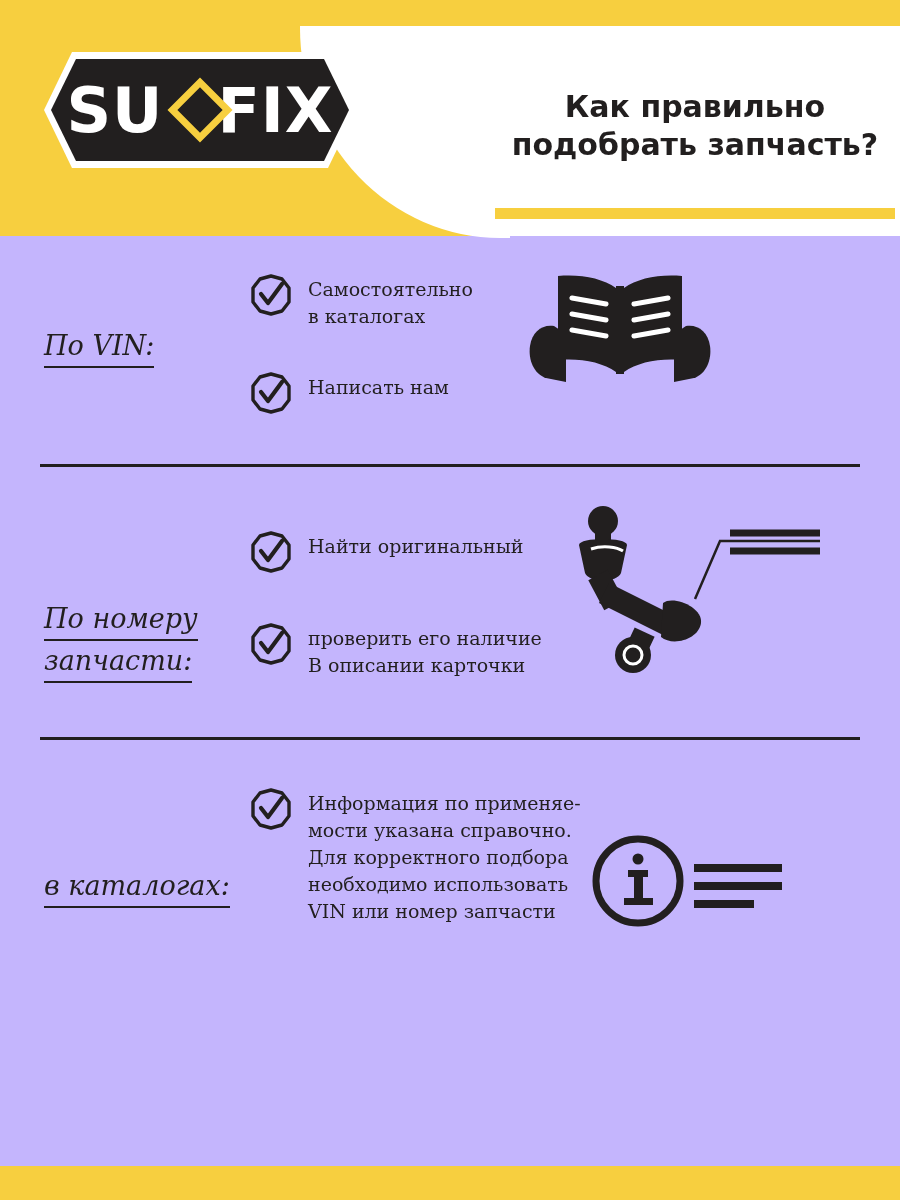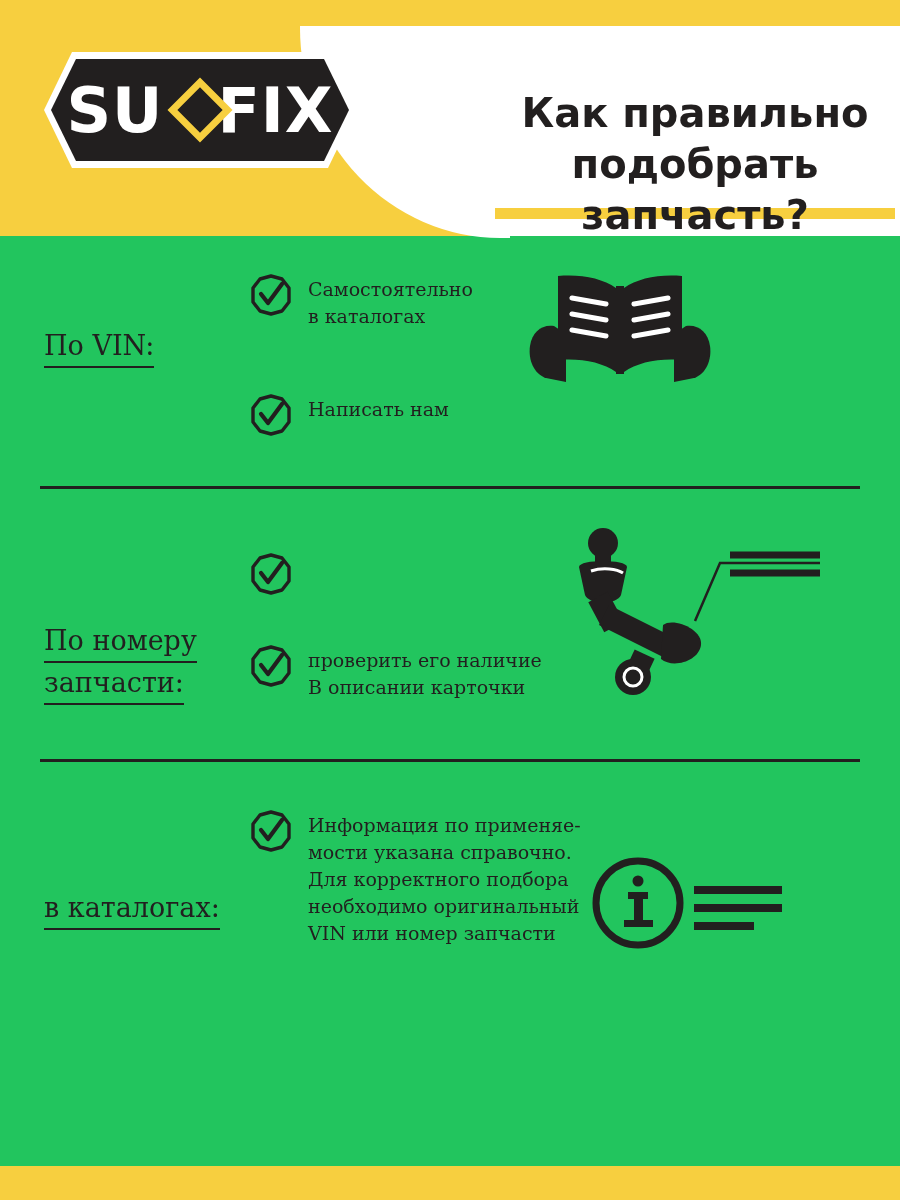--- a/index.html
+++ b/index.html
@@ -11,21 +11,21 @@
     height: 1200px;
     background: #ffffff;
     font-family: "Liberation Sans", sans-serif;
     overflow: hidden;
     position: relative;
   }
   .page {
     position: relative;
     width: 900px;
     height: 1200px;
-    background: #22c55e;
+    background: #c4b5fd;
   }
 
   
   .header {
     position: relative;
     width: 900px;
     height: 236px;
     background: #ffffff;
   }
   .header-yellow {
@@ -120,21 +120,21 @@
   }
 
   .header-title {
     position: absolute;
     left: 500px;
     top: 88px;
     width: 390px;
     text-align: center;
     font-family: "DejaVu Sans", sans-serif;
     font-weight: bold;
-    font-size: 40px;
+    font-size: 30px;
     line-height: 1.28;
     color: #221f1f;
   }
 
   
   .content {
     position: relative;
     width: 900px;
   }
   .section {
@@ -154,20 +154,21 @@
     box-sizing: border-box;
     font-family: "DejaVu Serif", serif;
     font-size: 27px;
     line-height: 1.45;
     color: #221f1f;
   }
   .sec-label .u {
     display: inline-block;
     border-bottom: 2px solid #221f1f;
     padding-bottom: 1px;
+    font-style: italic;
   }
   .sec-body {
     flex: 1;
     position: relative;
   }
   .bullet {
     display: flex;
     align-items: flex-start;
     margin-bottom: 22px;
   }
@@ -245,21 +246,21 @@
               <path d="M21 2 L32 5 L39 14 L39 28 L32 37 L21 40 L10 37 L3 28 L3 14 L10 5 Z" fill="none" stroke="#221f1f" stroke-width="3.4" stroke-linejoin="round"></path>
               <path d="M11 20 L18 29 L32 10" fill="none" stroke="#221f1f" stroke-width="4.2" stroke-linecap="round" stroke-linejoin="round"></path>
             </svg>
           </span>
           <div class="bullet-text">
             <div>Самостоятельно</div>
             <div>в каталогах</div>
           </div>
         </div>
 
-        <div class="bullet" style="margin-top:64px;">
+        <div class="bullet" style="margin-top:42px;">
           <span class="tick">
             <svg width="42" height="42" viewBox="0 0 42 42">
               <path d="M21 2 L32 5 L39 14 L39 28 L32 37 L21 40 L10 37 L3 28 L3 14 L10 5 Z" fill="none" stroke="#221f1f" stroke-width="3.4" stroke-linejoin="round"></path>
               <path d="M11 20 L18 29 L32 10" fill="none" stroke="#221f1f" stroke-width="4.2" stroke-linecap="round" stroke-linejoin="round"></path>
             </svg>
           </span>
           <div class="bullet-text">
             <div>Написать нам</div>
           </div>
         </div>
@@ -302,20 +303,21 @@
       <div class="sec-body">
 
         <div class="bullet" style="margin-top:20px;">
           <span class="tick">
             <svg width="42" height="42" viewBox="0 0 42 42">
               <path d="M21 2 L32 5 L39 14 L39 28 L32 37 L21 40 L10 37 L3 28 L3 14 L10 5 Z" fill="none" stroke="#221f1f" stroke-width="3.4" stroke-linejoin="round"></path>
               <path d="M11 20 L18 29 L32 10" fill="none" stroke="#221f1f" stroke-width="4.2" stroke-linecap="round" stroke-linejoin="round"></path>
             </svg>
           </span>
           <div class="bullet-text">
+            <div>Найти оригинальный</div>
           </div>
         </div>
 
         <div class="bullet" style="margin-top:50px;">
           <span class="tick">
             <svg width="42" height="42" viewBox="0 0 42 42">
               <path d="M21 2 L32 5 L39 14 L39 28 L32 37 L21 40 L10 37 L3 28 L3 14 L10 5 Z" fill="none" stroke="#221f1f" stroke-width="3.4" stroke-linejoin="round"></path>
               <path d="M11 20 L18 29 L32 10" fill="none" stroke="#221f1f" stroke-width="4.2" stroke-linecap="round" stroke-linejoin="round"></path>
             </svg>
           </span>
@@ -369,21 +371,21 @@
           <span class="tick">
             <svg width="42" height="42" viewBox="0 0 42 42">
               <path d="M21 2 L32 5 L39 14 L39 28 L32 37 L21 40 L10 37 L3 28 L3 14 L10 5 Z" fill="none" stroke="#221f1f" stroke-width="3.4" stroke-linejoin="round"></path>
               <path d="M11 20 L18 29 L32 10" fill="none" stroke="#221f1f" stroke-width="4.2" stroke-linecap="round" stroke-linejoin="round"></path>
             </svg>
           </span>
           <div class="bullet-text">
             <div>Информация по применяе-</div>
             <div>мости указана справочно.</div>
             <div>Для корректного подбора</div>
-            <div>необходимо оригинальный</div>
+            <div>необходимо использовать</div>
             <div>VIN или номер запчасти</div>
           </div>
         </div>
 
         <div class="illus" style="left:340px; top:38px;">
           <svg width="200" height="110" viewBox="0 0 200 110">
             <circle cx="48" cy="55" r="42" fill="none" stroke="#221f1f" stroke-width="7"></circle>
             <circle cx="48" cy="33" r="5.5" fill="#221f1f"></circle>
             <rect x="38" y="44" width="20" height="7" fill="#221f1f"></rect>
             <rect x="44" y="44" width="9" height="34" fill="#221f1f"></rect>

